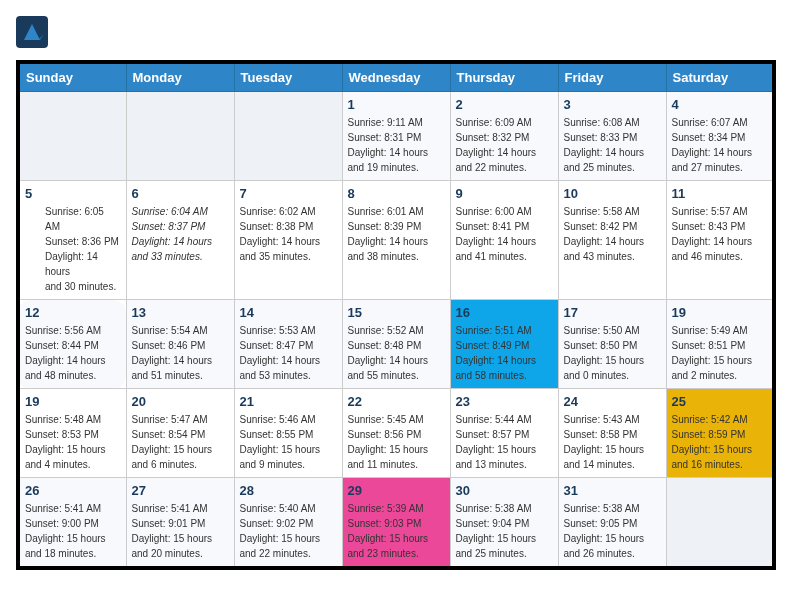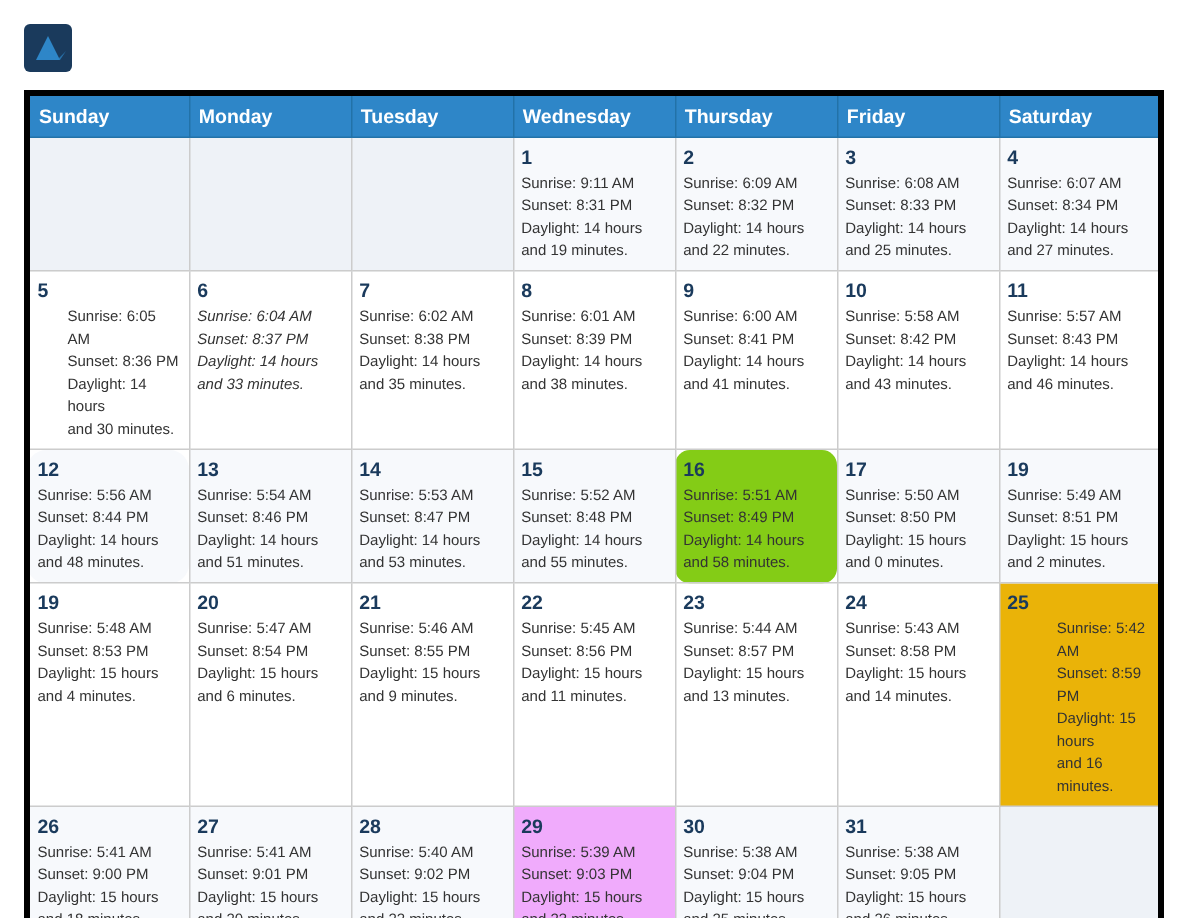--- a/index.html
+++ b/index.html
@@ -235,21 +235,21 @@
 Daylight: 14 hours
 and 53 minutes.</div>
         </td>
         <td style="background: rgb(247, 249, 252);">
           <div class="day-number">15</div>
           <div class="day-info" style="white-space: pre-line;">Sunrise: 5:52 AM
 Sunset: 8:48 PM
 Daylight: 14 hours
 and 55 minutes.</div>
         </td>
-        <td style="background: #84cc16; border-radius: 10px;">
+        <td style="background: #0ea5e9;">
           <div class="day-number">16</div>
           <div class="day-info" style="white-space: pre-line;">Sunrise: 5:51 AM
 Sunset: 8:49 PM
 Daylight: 14 hours
 and 58 minutes.</div>
         </td>
         <td style="background: rgb(247, 249, 252);">
           <div class="day-number">17</div>
           <div class="day-info" style="white-space: pre-line;">Sunrise: 5:50 AM
 Sunset: 8:50 PM
@@ -302,21 +302,21 @@
         </td>
         <td style="background: rgb(255, 255, 255);">
           <div class="day-number">24</div>
           <div class="day-info" style="white-space: pre-line;">Sunrise: 5:43 AM
 Sunset: 8:58 PM
 Daylight: 15 hours
 and 14 minutes.</div>
         </td>
         <td style="background: #eab308;">
           <div class="day-number">25</div>
-          <div class="day-info" style="white-space: pre-line; margin-left: 33px;">Sunrise: 5:42 AM
+          <div class="day-info" style="white-space: pre-line;">Sunrise: 5:42 AM
 Sunset: 8:59 PM
 Daylight: 15 hours
 and 16 minutes.</div>
         </td>
       </tr>
       <tr>
         <td style="background: rgb(247, 249, 252);">
           <div class="day-number">26</div>
           <div class="day-info" style="white-space: pre-line;">Sunrise: 5:41 AM
 Sunset: 9:00 PM
@@ -330,21 +330,21 @@
 Daylight: 15 hours
 and 20 minutes.</div>
         </td>
         <td style="background: rgb(247, 249, 252);">
           <div class="day-number">28</div>
           <div class="day-info" style="white-space: pre-line;">Sunrise: 5:40 AM
 Sunset: 9:02 PM
 Daylight: 15 hours
 and 22 minutes.</div>
         </td>
-        <td style="background: #f0abfc;">
+        <td style="background: #ec4899;">
           <div class="day-number">29</div>
           <div class="day-info" style="white-space: pre-line;">Sunrise: 5:39 AM
 Sunset: 9:03 PM
 Daylight: 15 hours
 and 23 minutes.</div>
         </td>
         <td style="background: rgb(247, 249, 252);">
           <div class="day-number">30</div>
           <div class="day-info" style="white-space: pre-line;">Sunrise: 5:38 AM
 Sunset: 9:04 PM

